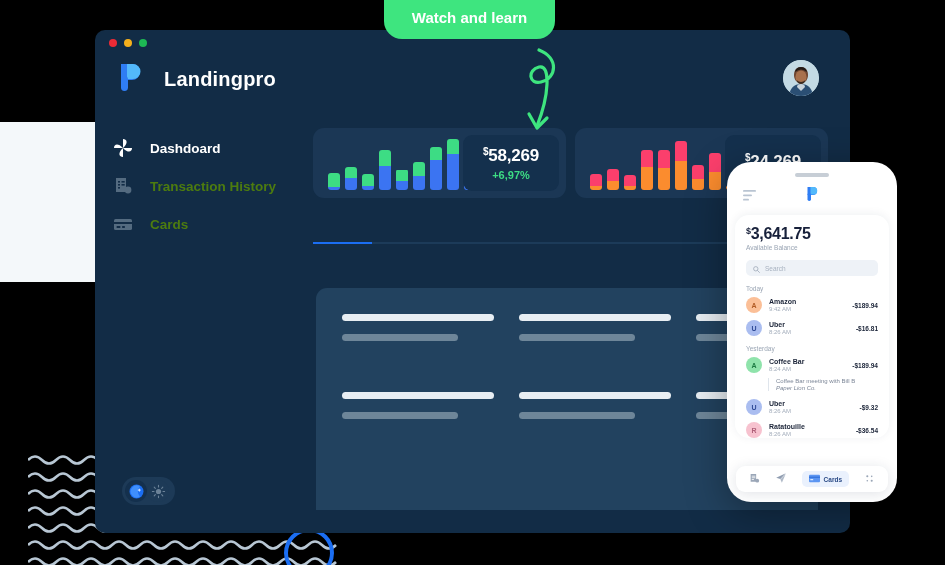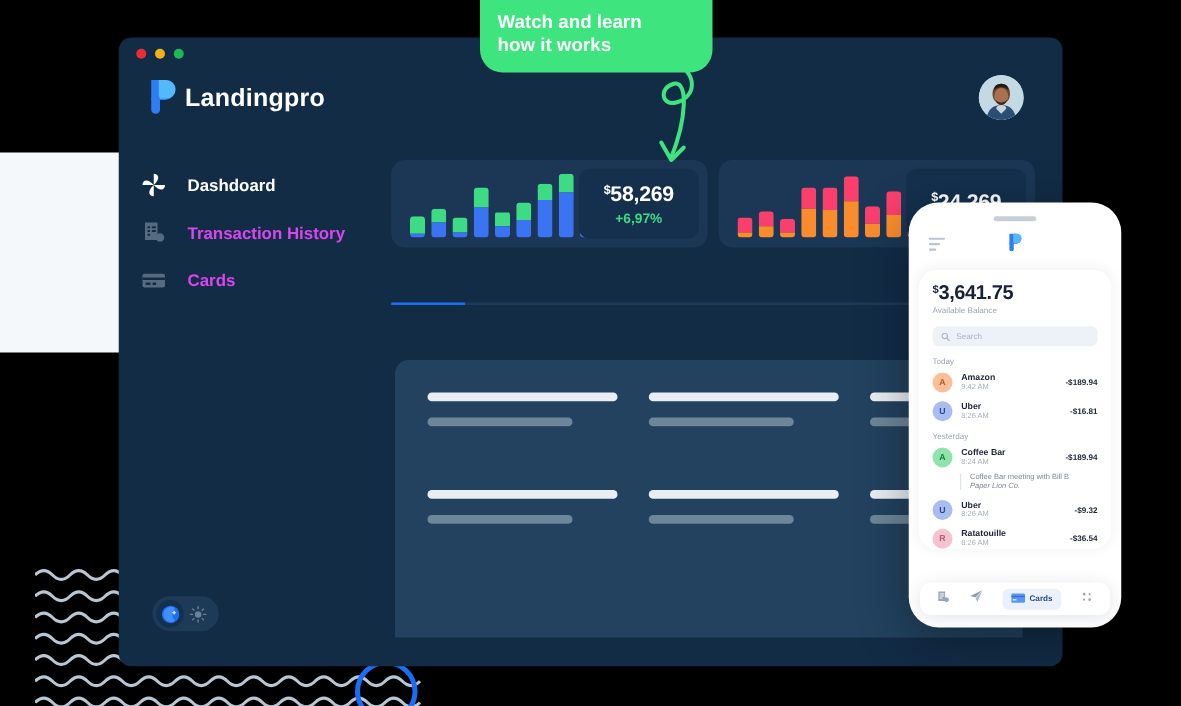--- a/index.html
+++ b/index.html
@@ -37,39 +37,39 @@
   }
   .titlebar { height: 25px; display: flex; align-items: center; padding-left: 14px; gap: 7px; }
   .dot { width: 8px; height: 8px; border-radius: 50%; }
   .dot.r { background: #ec2b36; }
   .dot.y { background: #f5b01c; }
   .dot.g { background: #1db954; }
 
   
   .brand {
     position: absolute; left: 118px; top: 62px;
-    display: flex; align-items: center; gap: 4px;
+    display: flex; align-items: center; gap: 20px;
   }
   .brand-name { color: #ffffff; font-size: 20px; font-weight: bold; letter-spacing: .2px; }
 
   
   .avatar {
     position: absolute; left: 783px; top: 60px;
     width: 36px; height: 36px; border-radius: 50%;
     overflow: hidden; background: #bcd4de;
   }
 
   
   .sidebar { position: absolute; left: 112px; top: 130px; width: 185px; }
   .nav-item {
     display: flex; align-items: center; gap: 16px;
     height: 36px; margin-bottom: 2px; cursor: pointer;
   }
   .nav-icon { width: 22px; height: 22px; display: flex; align-items: center; justify-content: center; flex: 0 0 22px; }
-  .nav-label { font-size: 13.5px; color: #d946ef; font-weight: bold; white-space: nowrap; }
+  .nav-label { font-size: 13.5px; color: #4d7c0f; font-weight: bold; white-space: nowrap; }
   .nav-item.active .nav-label { color: #ffffff; }
 
   
   .theme-toggle {
     position: absolute; left: 122px; top: 477px;
     width: 53px; height: 28px; border-radius: 14px;
     background: #1d3a57; display: flex; align-items: center;
     padding: 0 3px; cursor: pointer;
   }
   .tt-knob {
@@ -117,24 +117,24 @@
   }
   .details-title { color: #93a4b4; font-size: 13px; font-weight: bold; margin: 20px 0 0 26px; }
   .ph-grid { margin: 26px 0 0 26px; display: grid; grid-template-columns: repeat(3, 152px); gap: 11px 25px; }
   .ph-cell .ph-a { height: 7px; border-radius: 4px; background: #e8eef3; }
   .ph-cell .ph-b { height: 7px; border-radius: 4px; background: #6e8699; margin-top: 13px; width: 76%; }
   .ph-grid.second { margin-top: 51px; }
 
   
   .tooltip {
     position: absolute; left: 384px; top: 0px;
-    width: 186px; padding: 9px 14px 11px;
+    width: 171px; padding: 9px 14px 11px;
     background: #3ee57f; border-radius: 0 0 18px 18px;
     color: #ffffff; font-size: 15px; font-weight: bold;
-    text-align: left; line-height: 1.25;
+    text-align: center; line-height: 1.25;
   }
   .curl-arrow { position: absolute; left: 505px; top: 48px; }
 
   
   .phone {
     position: absolute; left: 727px; top: 162px;
     width: 170px; height: 340px;
     background: #ffffff; border-radius: 24px;
     box-shadow: 0 10px 40px rgba(0,0,0,.35);
     overflow: hidden;
@@ -417,21 +417,20 @@
         </div>
       <div class="ph-cell">
           <div class="ph-a"></div>
           <div class="ph-b"></div>
         </div>
     </div>
   </div>
 
   <div class="tooltip">
     <div>Watch and learn</div>
-    <div>how it works</div>
   </div>
   <div class="curl-arrow">
     <svg width="60" height="90" viewBox="0 0 60 90">
       <path d="M34 2 C54 10 52 30 36 34 C24 37 22 22 34 19 C46 16 44 48 32 78" stroke="#3ee57f" stroke-width="3.2" fill="none" stroke-linecap="round"></path>
       <path d="M24 66 L32 80 L42 70" stroke="#3ee57f" stroke-width="3.2" fill="none" stroke-linecap="round" stroke-linejoin="round"></path>
     </svg>
   </div>
 
   <div class="phone">
     <div class="ph-notch"></div>

